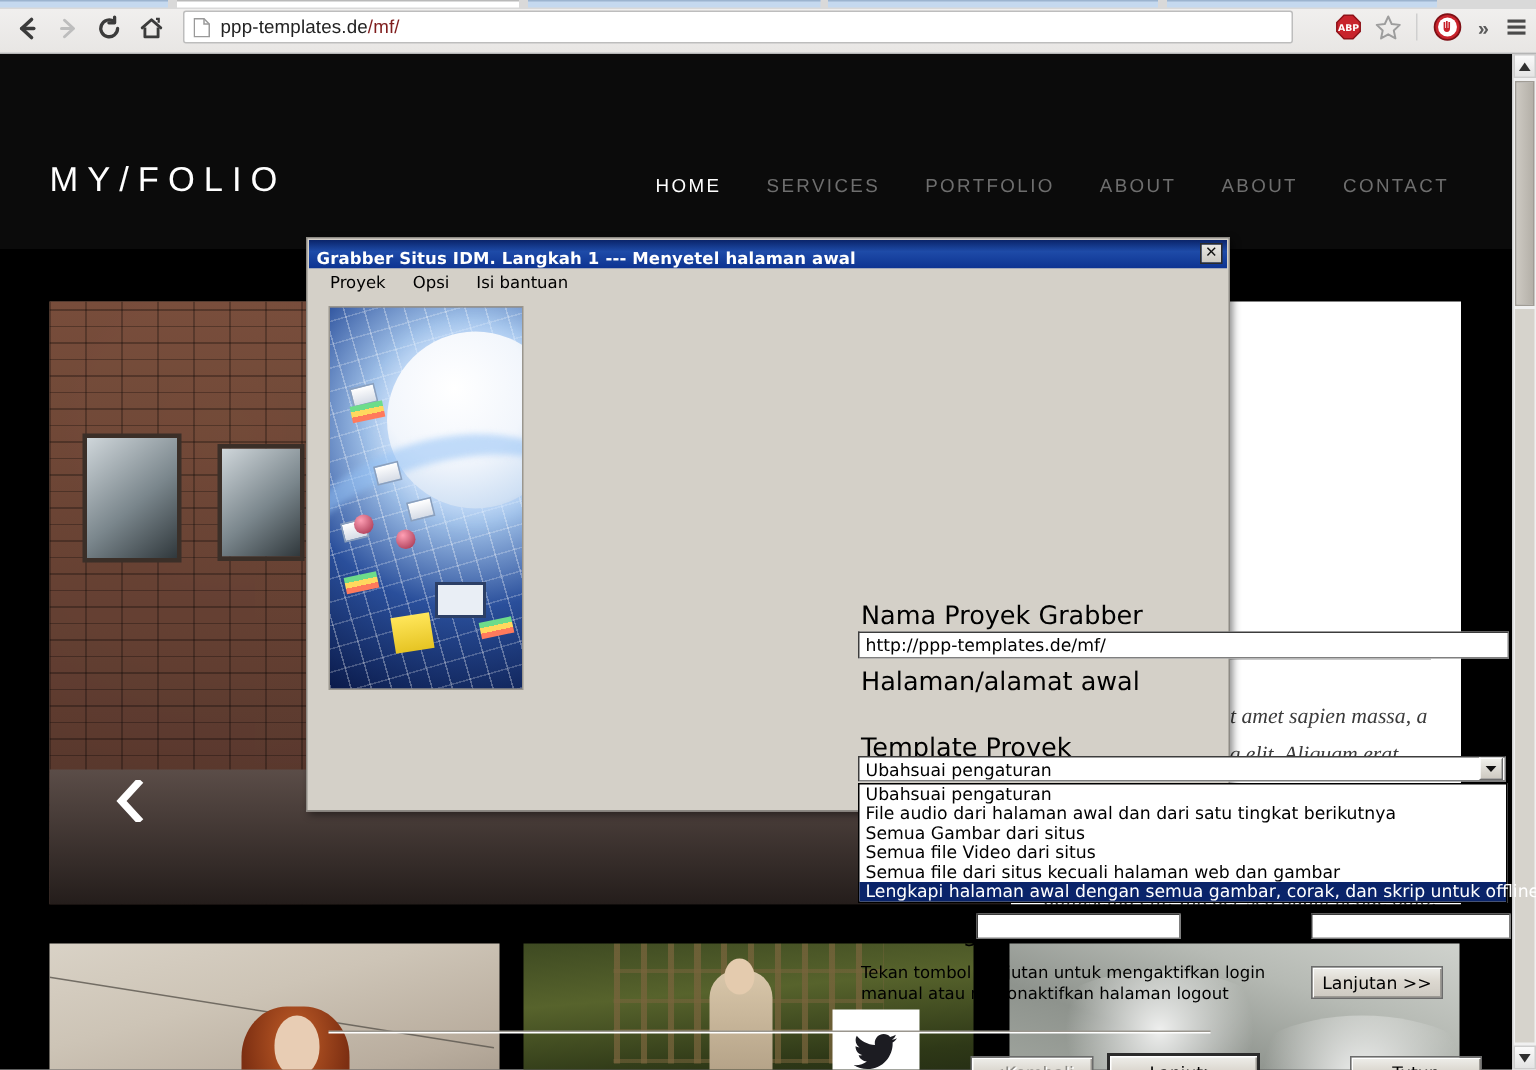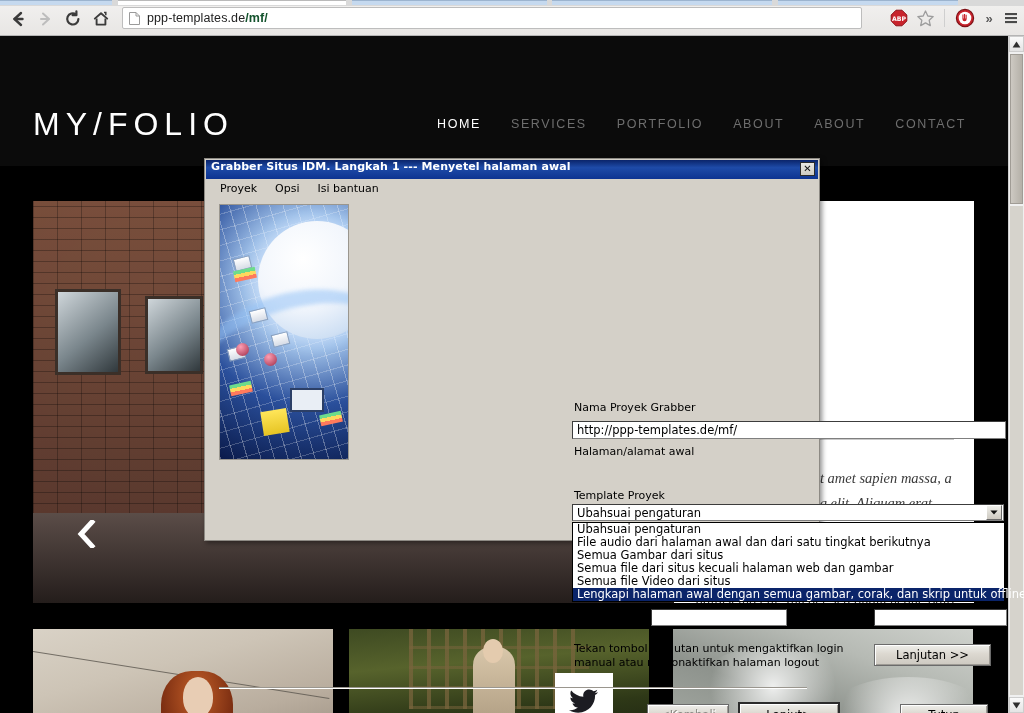--- a/index.html
+++ b/index.html
@@ -49,21 +49,21 @@
     border: 1px solid #bdbdbd;
     border-radius: 2px;
     display: flex; align-items: center;
     padding: 0 6px;
   }
   #page-icon { width: 11px; height: 13px; flex: 0 0 auto; margin-right: 7px; }
   #url-text {
     font-size: 12.5px; color: #222; white-space: nowrap;
     letter-spacing: .1px;
   }
-  #url-text .dim { color: #14532d; font-weight: bold; }
+  #url-text .dim { color: #7f1d1d; }
 
   .chromebtn {
     position: absolute; top: 7px; width: 22px; height: 22px;
     display: flex; align-items: center; justify-content: center; cursor: pointer;
   }
   #abp-btn   { left: 888px; }
   #star-btn  { left: 914px; }
   #stop-btn  { left: 954px; }
   #more-btn  { left: 978px; font-size: 13px; color: #5a5a5a; font-weight: bold; }
   #menu-btn  { left: 1000px; }
@@ -78,21 +78,21 @@
     overflow: hidden; background: #000;
   }
 
   
   #site-header {
     position: absolute; left: 0; top: 0; width: 1008px; height: 130px;
     background: #0b0b0b;
   }
   #site-logo {
     position: absolute; left: 33px; top: 70px;
-    font-size: 32px; letter-spacing: 6px; color: #fff; font-weight: 300;
+    font-size: 23px; letter-spacing: 6px; color: #fff; font-weight: 300;
   }
   #site-nav {
     position: absolute; right: 42px; top: 81px;
     display: flex; gap: 30px; align-items: baseline;
   }
   .nav-link {
     font-size: 12.5px; letter-spacing: 1.6px; color: #6e6e6e;
     cursor: pointer; text-decoration: none;
   }
   .nav-link.active { color: #fff; }
@@ -250,21 +250,21 @@
     position: absolute; left: 204px; top: 158px;
     width: 616px; height: 383px;
     background: #d4d0c8;
     border: 1px solid #8d8a84;
     box-shadow: 2px 2px 5px rgba(0,0,0,.45);
     font-family: "DejaVu Sans", sans-serif;
   }
   #idm-titlebar {
     position: absolute; left: 1px; top: 1px; right: 1px; height: 19px;
     background: linear-gradient(180deg, #0a246a 0%, #1e4ba8 40%, #0d3391 100%);
-    display: flex; align-items: flex-start; padding: 0 3px 0 5px;
+    display: flex; align-items: flex-end; padding: 0 3px 0 5px;
   }
   #idm-title {
     color: #fff; font-size: 11px; font-weight: bold; white-space: nowrap;
     letter-spacing: .1px;
   }
   #idm-close {
     position: absolute; right: 3px; top: 2px; width: 15px; height: 14px;
     background: linear-gradient(#e9e8e4, #cdcac2);
     border: 1px solid #2b2b2b;
     display: flex; align-items: center; justify-content: center;
@@ -328,21 +328,21 @@
   #idm-thumb .yellow-note {
     position: absolute; left: 42px; top: 205px; width: 26px; height: 24px;
     background: linear-gradient(#ffe65a, #e6c423); transform: rotate(-9deg);
   }
   #idm-thumb .win-chip {
     position: absolute; left: 70px; top: 183px; width: 34px; height: 24px;
     background: #e9eef5; border: 2px solid #2c3f66;
   }
 
   .field-label {
-    position: absolute; font-size: 11px; color: #000;
+    position: absolute; font-size: 17px; color: #000;
   }
   .text-input {
     position: absolute;
     background: #fff;
     border: 1px solid #7f7f7f;
     border-top-color: #3c3c3c; border-left-color: #3c3c3c;
     font-size: 11.5px; color: #000;
     padding: 2px 4px;
     font-family: "DejaVu Sans", sans-serif;
     line-height: 14px;
@@ -390,21 +390,21 @@
     background: linear-gradient(#efefeb, #dcd8d0 45%, #cdc9c1);
     border: 1px solid #6b6b6b;
     box-shadow: inset 1px 1px 0 #fff, inset -1px -1px 0 #9d9a94;
     font-size: 11.5px; color: #000; cursor: pointer;
     font-family: "DejaVu Sans", sans-serif;
     display: flex; align-items: center; justify-content: center;
   }
   .win-button.disabled { color: #8c8a85; text-shadow: 1px 1px 0 #fff; cursor: default; }
   .win-button.default { border: 2px solid #2b2b2b; }
 
-  #btn-advanced { left: 668px; top: 447px; width: 117px; height: 22px; }
+  #btn-advanced { left: 668px; top: 447px; width: 88px; height: 22px; }
 
   #idm-hr {
     position: absolute; left: 13px; top: 490px; width: 588px; height: 2px;
     border-top: 1px solid #9a968e; border-bottom: 1px solid #fff;
   }
   #btn-back { left: 441px; top: 507px; width: 82px; height: 21px; }
   #btn-next { left: 532px; top: 505px; width: 102px; height: 25px; }
   #btn-close{ left: 694px; top: 507px; width: 88px; height: 21px; }
 </style>
 </head>
@@ -609,22 +609,22 @@
 
     <div class="field-label" id="login-label">Login</div>
     <input class="text-input" id="login-input" value="" style="">
     <div class="field-label" id="pass-label">Password</div>
     <input class="text-input" id="pass-input" type="password" value="" style="">
 
     <div id="combo-list">
       <div class="combo-opt">Ubahsuai pengaturan</div>
       <div class="combo-opt">File audio dari halaman awal dan dari satu tingkat berikutnya</div>
       <div class="combo-opt">Semua Gambar dari situs</div>
+      <div class="combo-opt">Semua file Video dari situs</div>
       <div class="combo-opt">Semua file dari situs kecuali halaman web dan gambar</div>
-      <div class="combo-opt">Semua file Video dari situs</div>
       <div class="combo-opt selected">Lengkapi halaman awal dengan semua gambar, corak, dan skrip untuk offline browsing</div>
     </div>
 
     <div id="hint-text">Tekan tombol Lanjutan untuk mengaktifkan login manual atau menonaktifkan halaman logout</div>
     <div class="win-button" id="btn-advanced">Lanjutan &gt;&gt;</div>
 
     <div id="idm-hr"></div>
 
     <div class="win-button disabled" id="btn-back">&lt;Kembali</div>
     <div class="win-button default" id="btn-next">Lanjut&gt;</div>

